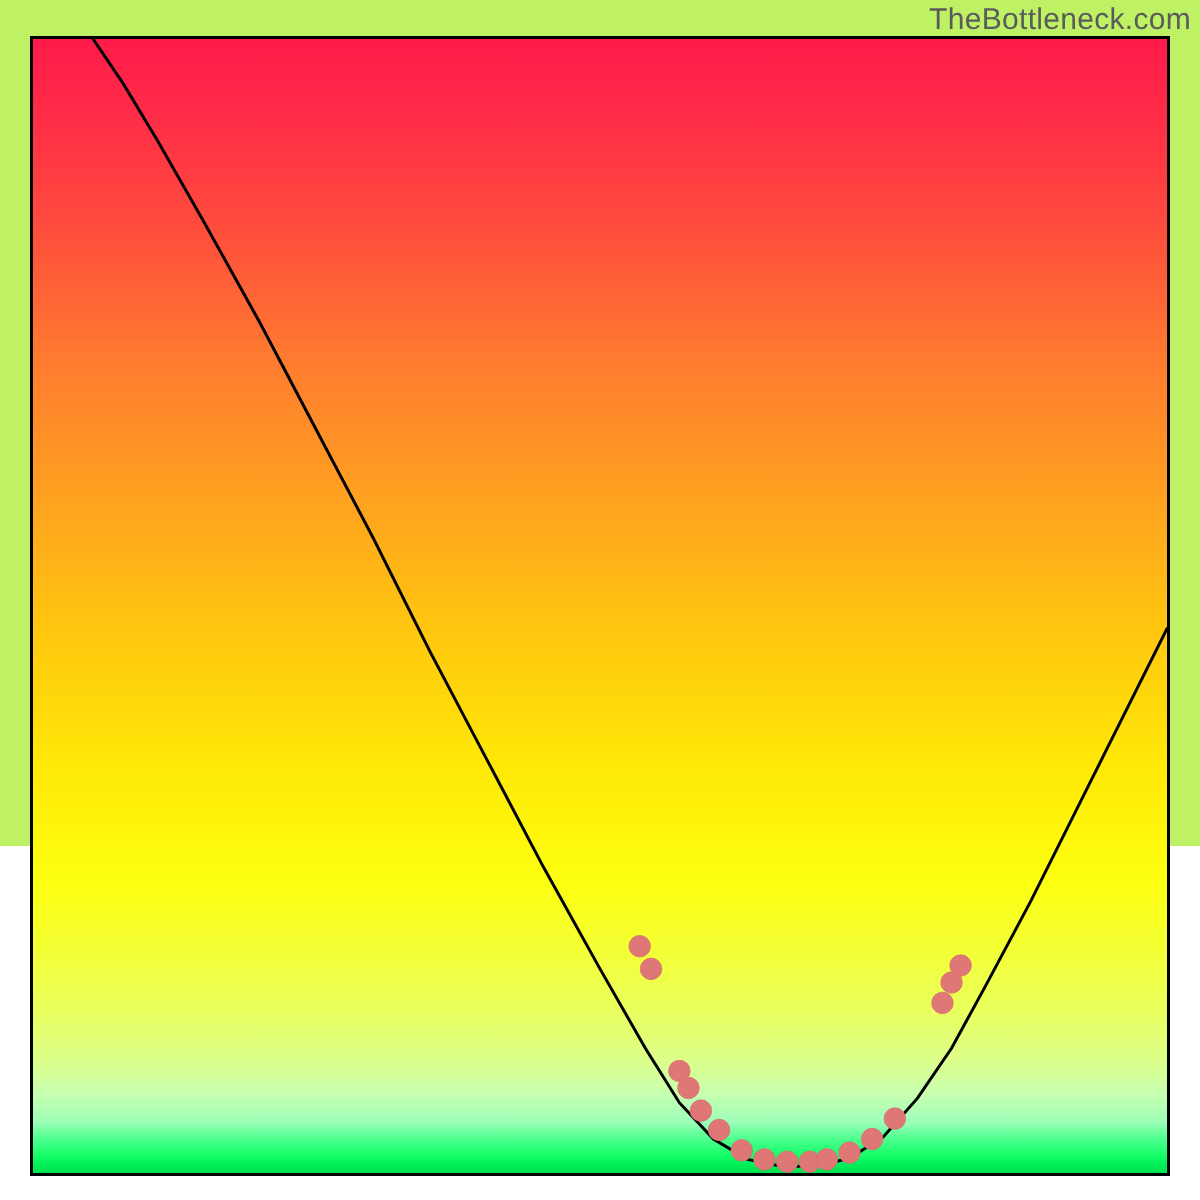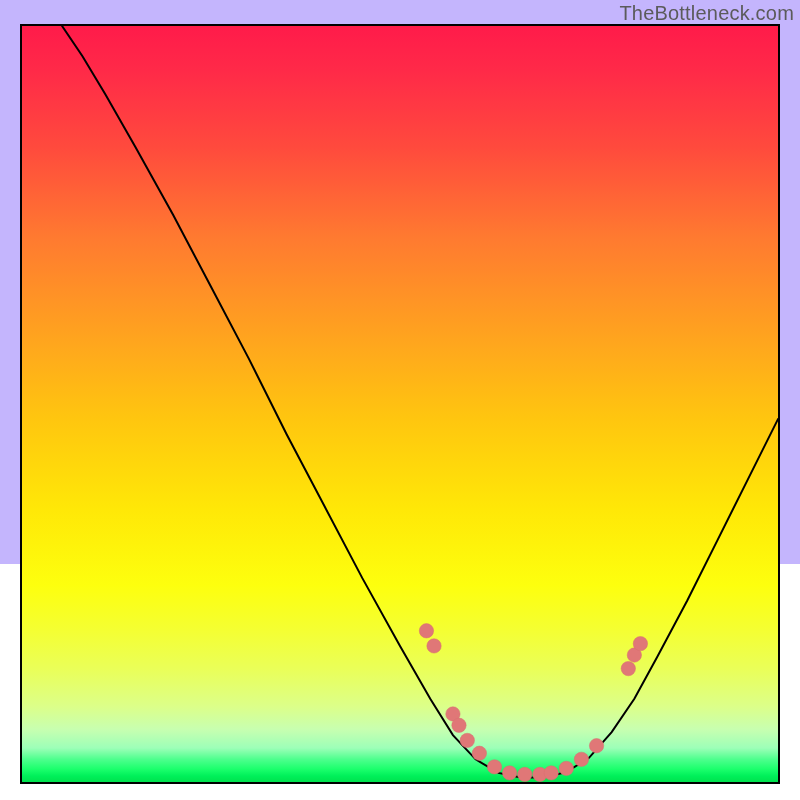--- a/index.html
+++ b/index.html
@@ -8,21 +8,21 @@
     width: 800px;
     height: 800px;
     overflow: hidden;
     font-family: Arial, Helvetica, sans-serif;
     background: #ffffff;
   }
   .frame {
     position: relative;
     width: 800px;
     height: 564px;
-    background: #c4b5fd;
+    background: #bef264;
   }
   .watermark {
     position: absolute;
     top: 2px;
     right: 6px;
     font-size: 20px;
     color: #5b5b5b;
     letter-spacing: 0.2px;
     z-index: 50;
   }

